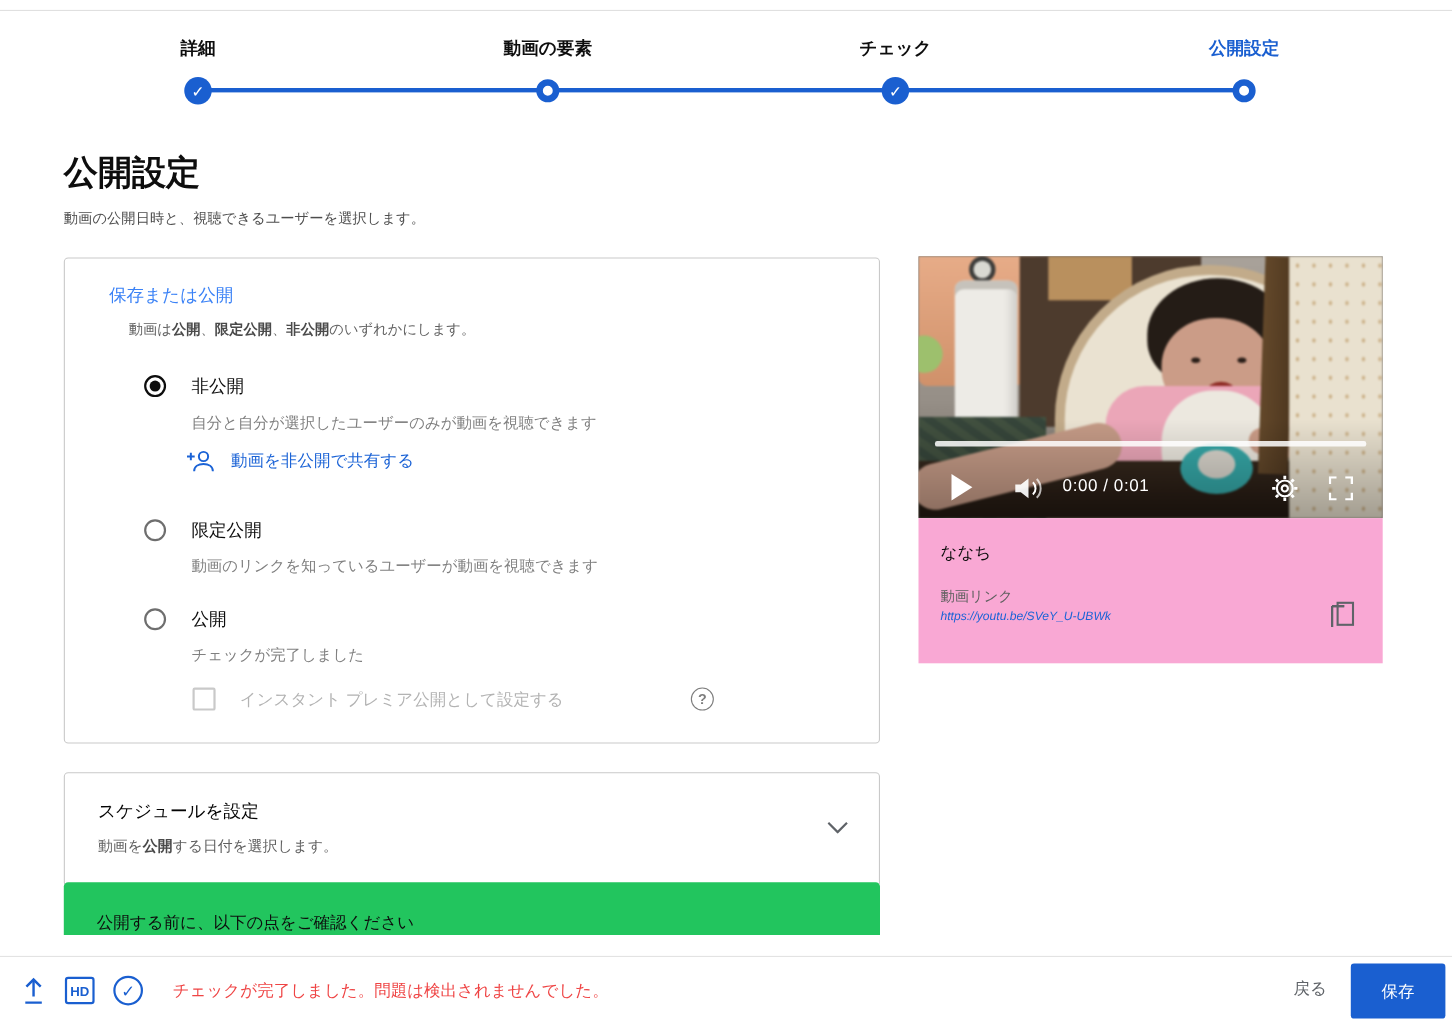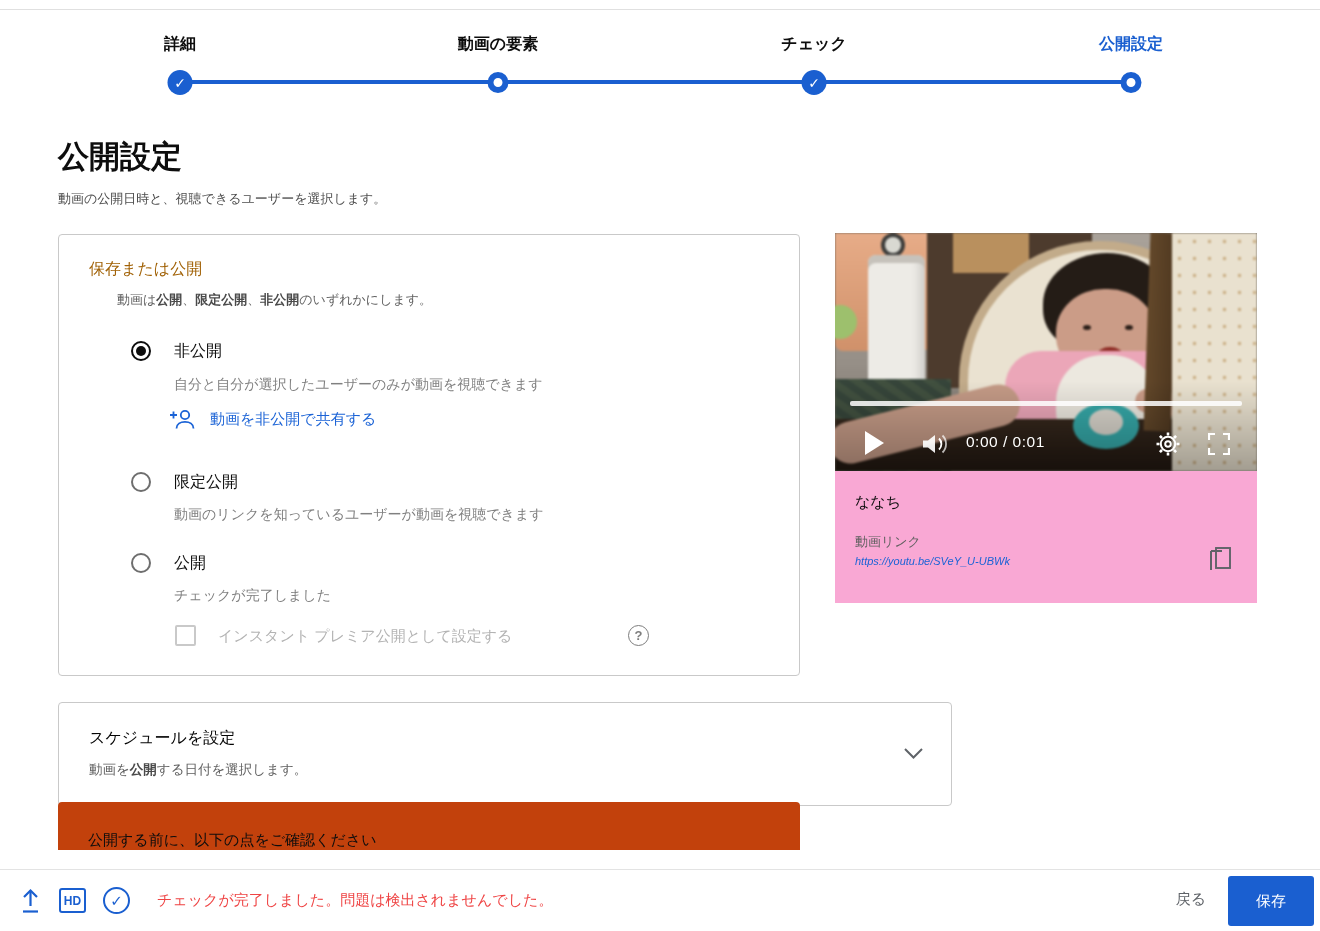--- a/index.html
+++ b/index.html
@@ -18,45 +18,45 @@
   .step-dot { top:70px; transform:translateX(-50%); }
   .dot-done { width:25px; height:25px; border-radius:50%; background:#1a5fd0; color:#fff; font-size:14px; font-weight:700; display:flex; align-items:center; justify-content:center; line-height:1; }
   .dot-todo { width:21px; height:21px; border-radius:50%; background:#fff; border:6px solid #1a5fd0; margin-top:2px; }
 
   
   .page-title { top:136px; left:58px; font-size:31px; font-weight:700; color:#0d0d0d; }
   .page-subtitle { top:190px; left:58px; font-size:13px; color:#4d4d4d; }
 
   
   .vis-card { top:234px; left:58px; width:742px; height:442px; border:1px solid #c9c9c9; border-radius:4px; background:#fff; }
-  .vis-heading { top:24px; left:30px; font-size:16px; color:#a16207; }
+  .vis-heading { top:24px; left:40px; font-size:16px; color:#3b82f6; }
   .vis-sub { top:56px; left:30px; font-size:13px; color:#606060;margin-left:28px; }
   .vis-sub b { font-weight:700; color:#4a4a4a; }
 
   .radio-outer { width:20px; height:20px; border-radius:50%; background:#fff; }
   .radio-outer.sel { border:2.5px solid #0d0d0d; }
   .radio-outer.unsel { border:2.5px solid #6e6e6e; }
   .radio-dot { position:absolute; left:50%; top:50%; transform:translate(-50%,-50%); width:10px; height:10px; border-radius:50%; background:#0d0d0d; }
   .opt-label { font-size:16px; color:#0d0d0d; }
   .opt-desc { font-size:14px; color:#808080; }
 
   .share-link { display:flex; align-items:center; gap:14px; color:#1b63d6; font-size:15px; cursor:pointer; }
 
   .premiere-box { width:21px; height:21px; border:2px solid #c9c9c9; border-radius:2px; background:#fff; }
   .premiere-label { font-size:15px; color:#b3b3b3; }
   .help-circle { width:21px; height:21px; border:1.5px solid #7d7d7d; border-radius:50%; color:#7d7d7d; font-size:13px; font-weight:700; display:flex; align-items:center; justify-content:center; }
 
   
-  .sched-card { top:702px; left:58px; width:894px; height:104px; border:1px solid #c9c9c9; border-radius:4px; background:#fff; }
+  .sched-card { top:702px; left:58px; width:742px; height:104px; border:1px solid #c9c9c9; border-radius:4px; background:#fff; }
   .sched-title { top:25px; left:30px; font-size:16px; color:#030303; }
   .sched-desc { top:58px; left:30px; font-size:13.5px; color:#606060; }
   .sched-desc b { font-weight:700; color:#4a4a4a; }
 
   
-  .notice { top:802px; left:58px; width:742px; height:48px; background:#c2410c; border-radius:4px 4px 0 0; overflow:hidden; }
+  .notice { top:802px; left:58px; width:742px; height:48px; background:#22c55e; border-radius:4px 4px 0 0; overflow:hidden; }
   .notice-text { top:27px; left:30px; font-size:15px; color:#0d0d0d; line-height:22px; }
 
   
   .player { top:233px; left:835px; width:422px; height:238px; background:#6b645c; overflow:hidden; }
   .scene { position:absolute; inset:0; filter:blur(1.1px); }
   .scene > div { position:absolute; }
   .wall      { inset:0; background:linear-gradient(180deg,#a9a29a 0%,#968f87 55%,#7d766e 80%); }
   .couch     { left:0; top:0; width:118px; height:118px; background:linear-gradient(180deg,#e7ac88,#d0916a); border-radius:0 14px 36px 8px; }
   .clock     { left:46px; top:0px; width:24px; height:24px; border-radius:50%; background:#3c3c3a; }
   .clock::after{ content:""; position:absolute; inset:4px; border-radius:50%; background:#d9d9d2; }

